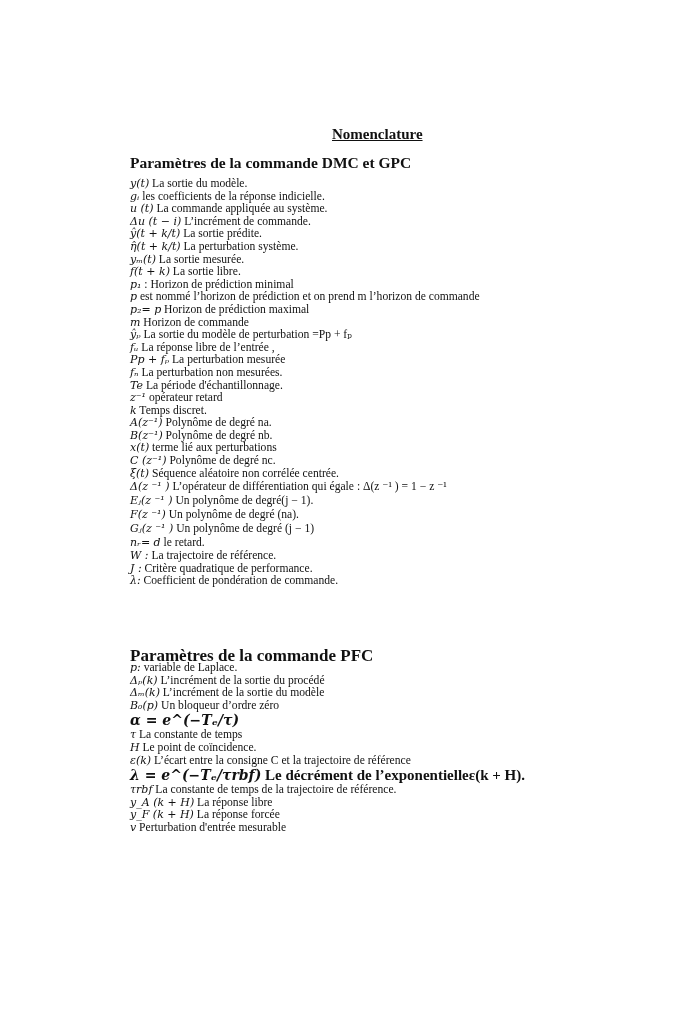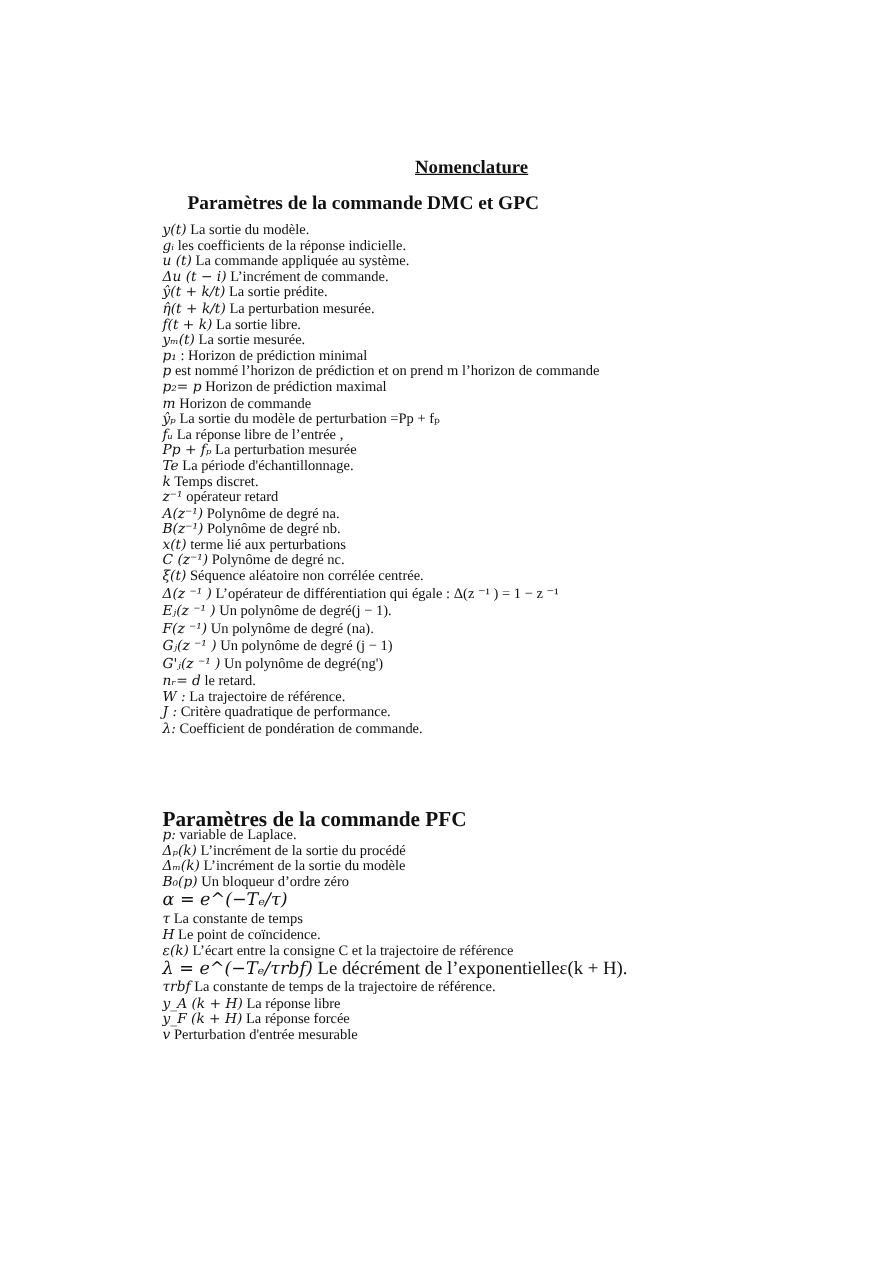--- a/index.html
+++ b/index.html
@@ -16,64 +16,64 @@
     .section-title {
       position: absolute; left: 130px;
       font-weight: bold; font-size: 15.5px;
     }
     .section-title.small { font-size: 17px; }
     .list { position: absolute; left: 130px; margin: 0; padding: 0; list-style: none; }
     .list li {
       font-size: 11.6px; line-height: 12.6px; white-space: nowrap;
     }
     .list li.tall { line-height: 14px; }
-    .list li.xtall { font-size: 15px; line-height: 17px; }
+    .list li.xtall { font-size: 15px; line-height: 17px; font-weight: bold; }
     .sym { font-family: "DejaVu Serif", serif; font-style: italic; font-size: 11px; }
     .sym.big { font-size: 14px; }
     #dmc-list { top: 162px; }
     #pfc-list { top: 646px; }
-    #sec-dmc { top: 138px; margin-left: 20px; }
+    #sec-dmc { top: 138px; }
     #sec-pfc { top: 630px; }
   </style>
 </head>
 <body>
 
 <div class="page">
   <div class="title">Nomenclature</div>
 
   <div class="section-title" id="sec-dmc">Paramètres de la commande DMC et GPC</div>
   <ul class="list" id="dmc-list">
       <li><span class="sym">y(t)</span><span> La sortie du modèle.</span></li>
       <li><span class="sym">gᵢ</span><span>  les coefficients de la réponse indicielle.</span></li>
       <li><span class="sym">u (t)</span><span> La commande appliquée au système.</span></li>
       <li><span class="sym">Δu (t − i)</span><span> L’incrément de commande.</span></li>
       <li><span class="sym">ŷ(t + k/t)</span><span>  La sortie prédite.</span></li>
-      <li><span class="sym">η̂(t + k/t)</span><span>  La perturbation mesurée.</span></li>
+      <li><span class="sym">η̂(t + k/t)</span><span>  La perturbation système.</span></li>
+      <li><span class="sym">yₘ(t)</span><span> La sortie mesurée.</span></li>
       <li><span class="sym">f(t + k)</span><span>  La sortie libre.</span></li>
-      <li><span class="sym">yₘ(t)</span><span> La sortie mesurée.</span></li>
       <li><span class="sym">p₁</span><span> : Horizon de prédiction minimal</span></li>
       <li><span class="sym">p</span><span> est nommé l’horizon de prédiction et on prend m l’horizon de commande</span></li>
       <li><span class="sym">p₂= p</span><span>  Horizon de prédiction maximal</span></li>
       <li><span class="sym">m</span><span>  Horizon de commande</span></li>
       <li><span class="sym">ŷₚ</span><span>  La sortie du modèle de perturbation =Pp + fₚ</span></li>
       <li><span class="sym">fᵤ</span><span>  La réponse libre de l’entrée ,</span></li>
       <li><span class="sym">Pp +  fₚ</span><span> La perturbation mesurée</span></li>
+      <li><span class="sym">fₙ</span><span>  La perturbation non mesurées.</span></li>
       <li><span class="sym">Te</span><span> La période d'échantillonnage.</span></li>
+      <li><span class="sym">z⁻¹</span><span> opérateur retard</span></li>
       <li><span class="sym">k</span><span> Temps discret.</span></li>
-      <li><span class="sym">z⁻¹</span><span> opérateur retard</span></li>
       <li><span class="sym">A(z⁻¹)</span><span> Polynôme de degré na.</span></li>
       <li><span class="sym">B(z⁻¹)</span><span> Polynôme de degré nb.</span></li>
       <li><span class="sym">x(t)</span><span> terme lié aux perturbations</span></li>
       <li><span class="sym">C (z⁻¹)</span><span> Polynôme de degré nc.</span></li>
       <li><span class="sym">ξ(t)</span><span>  Séquence aléatoire non corrélée centrée.</span></li>
       <li class="tall"><span class="sym">Δ(z ⁻¹ )</span><span> L’opérateur de différentiation qui égale : Δ(z ⁻¹ ) = 1 − z ⁻¹</span></li>
       <li class="tall"><span class="sym">Eⱼ(z ⁻¹ )</span><span>  Un polynôme de degré(j − 1).</span></li>
       <li class="tall"><span class="sym">F(z ⁻¹)</span><span> Un polynôme de degré (na).</span></li>
       <li class="tall"><span class="sym">Gⱼ(z ⁻¹ )</span><span> Un polynôme de degré (j − 1)</span></li>
-      <li class="tall"><span class="sym">G'ⱼ(z ⁻¹ )</span><span> Un polynôme de degré(ng')</span></li>
       <li class="tall"><span class="sym">nᵣ= d</span><span>  le retard.</span></li>
       <li><span class="sym">W :</span><span> La trajectoire de référence.</span></li>
       <li><span class="sym">J :</span><span> Critère quadratique de performance.</span></li>
       <li><span class="sym">λ:</span><span> Coefficient de pondération de commande.</span></li>
     </ul>
 
   <div class="section-title small" id="sec-pfc">Paramètres de la commande PFC</div>
   <ul class="list" id="pfc-list">
       <li><span class="sym">p:</span><span> variable de Laplace.</span></li>
       <li><span class="sym">Δₚ(k)</span><span> L’incrément de la sortie du procédé</span></li>

